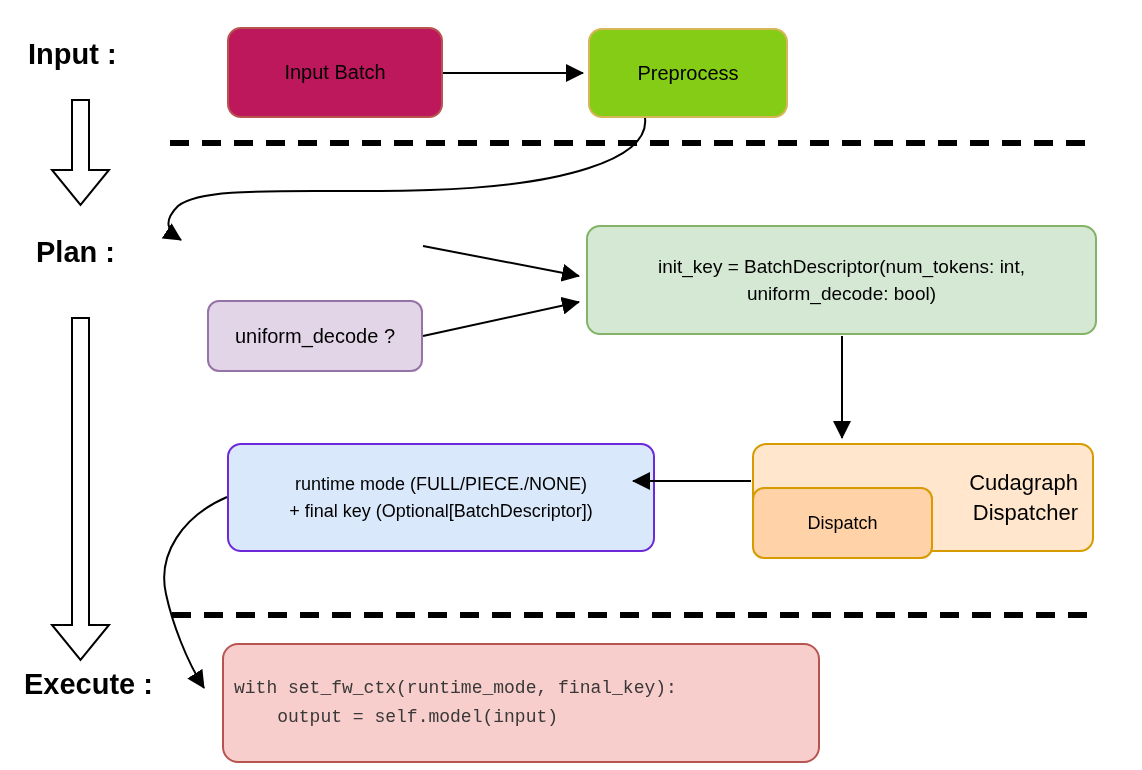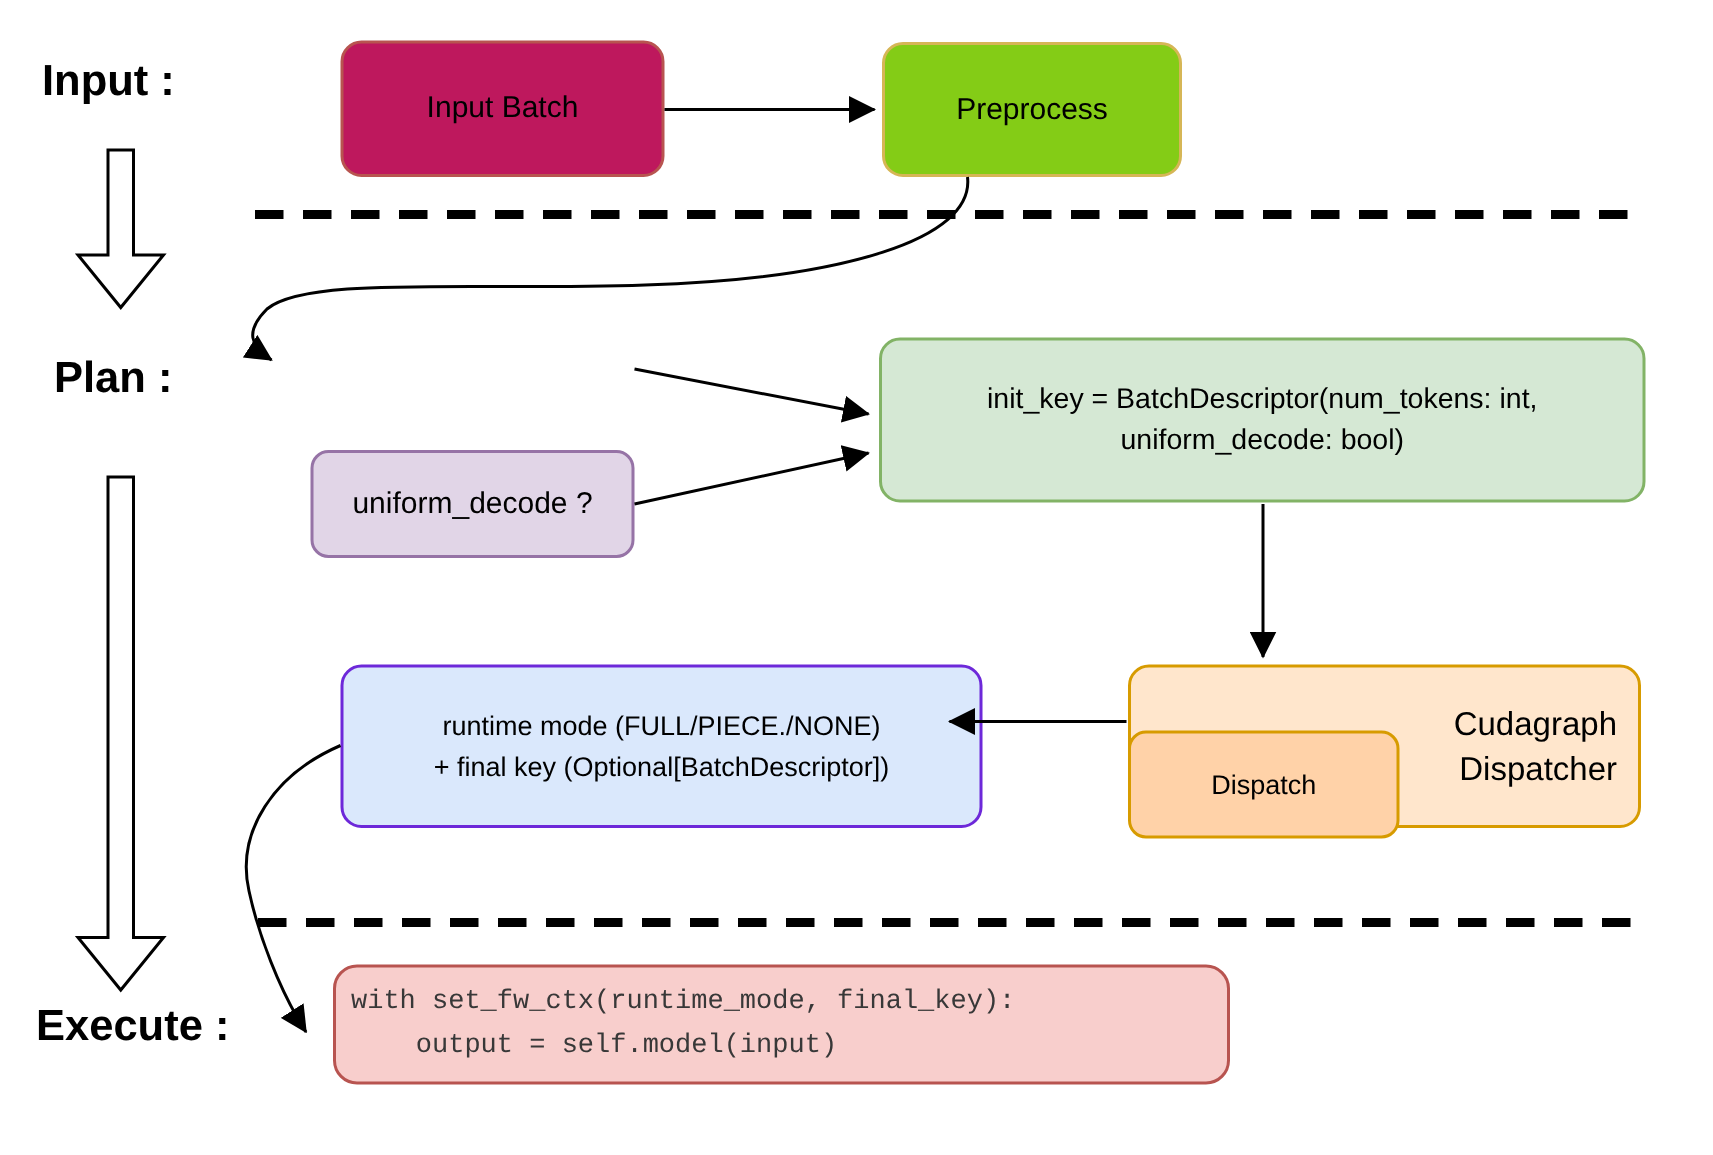--- a/index.html
+++ b/index.html
@@ -36,21 +36,21 @@
     background:#e1d5e7;border:2px solid #9673a6;font-size:20px;border-radius:12px;}
   .n-init-key{left:586px;top:225px;width:511px;height:110px;
     background:#d5e8d4;border:2px solid #82b366;font-size:19px;line-height:27px;}
   .n-runtime{left:227px;top:443px;width:428px;height:109px;
     background:#dae8fc;border:2px solid #6d28d9;font-size:18px;line-height:27px;text-align:right;}
   .n-cudagraph{left:752px;top:443px;width:342px;height:109px;
     background:#ffe6cc;border:2px solid #d79b00;font-size:22px;line-height:30px;
     align-items:flex-end;padding-right:14px;justify-content:center;}
   .n-dispatch{left:752px;top:443px;width:181px;height:72px;
     background:#ffd2a8;border:2px solid #d79b00;font-size:18px;border-radius:12px;z-index:3;margin-top:44px;}
-  .n-execute-code{left:222px;top:643px;width:598px;height:80px;
+  .n-execute-code{left:222px;top:643px;width:598px;height:120px;
     background:#f8cecc;border:2px solid #b85450;border-radius:16px;
     font-family:"Liberation Mono","DejaVu Sans Mono",monospace;
     font-size:18px;line-height:29px;color:#383838;
     align-items:flex-start;padding-left:10px;text-align:left;}
   #wires{
     position:absolute;left:0;top:0;width:1142px;height:770px;
     z-index:4;pointer-events:none;
   }
 </style>
 </head>

